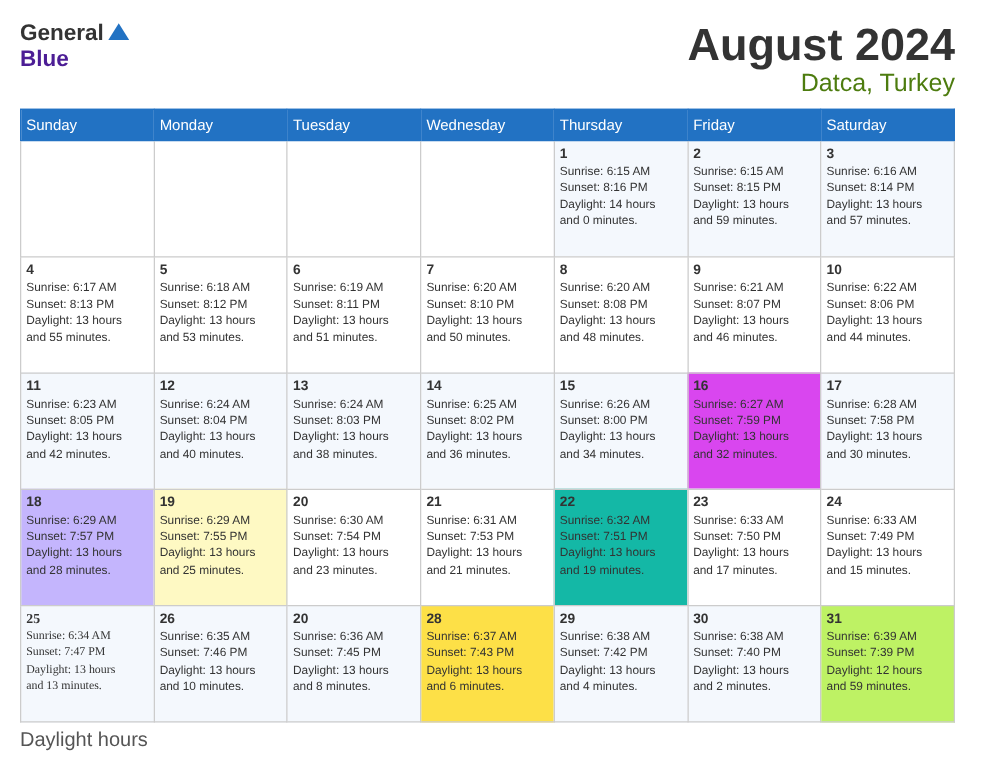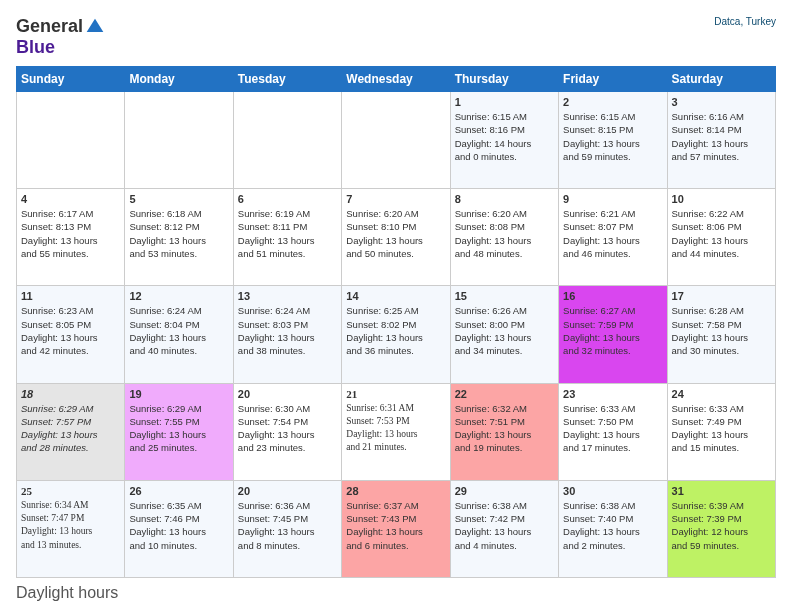--- a/index.html
+++ b/index.html
@@ -6,21 +6,21 @@
     body {
       font-family: Arial, sans-serif;
       background: #fff;
       width: 792px;
       height: 612px;
       overflow: hidden;
     }
     .page {
       width: 792px;
       height: 612px;
-      padding: 16px 16px 10px 16px;
+      padding: 16px 28px 10px 16px;
       display: flex;
       flex-direction: column;
     }
     .header {
       display: flex;
       justify-content: space-between;
       align-items: flex-start;
       margin-bottom: 8px;
     }
     .logo {
@@ -50,35 +50,35 @@
     .header-right {
       text-align: right;
     }
     .month-title {
       font-size: 36px;
       font-weight: bold;
       color: #333;
       line-height: 1.1;
     }
     .location {
-      font-size: 10px;
-      color: #0c4a6e;
+      font-size: 20px;
+      color: #4d7c0f;
     }
     .calendar {
       flex: 1;
       border: 1px solid #ccc;
       border-collapse: collapse;
       width: 100%;
       table-layout: fixed;
     }
     .calendar th {
       background: #2272c3;
       color: #fff;
       font-size: 12px;
-      font-weight: bold;
+      font-weight: normal;
       padding: 5px 4px;
       text-align: left;
       border: 1px solid #2272c3;
     }
     .calendar td {
       border: 1px solid #ccc;
       vertical-align: top;
       padding: 4px 4px;
       font-size: 9.5px;
       color: #333;
@@ -118,20 +118,21 @@
     <div class="logo">
       <div class="logo-text">
         <span class="logo-general">General</span>
         <svg class="logo-icon" viewBox="0 0 24 24" xmlns="http://www.w3.org/2000/svg">
           <polygon points="12,2 22,18 2,18" fill="#2272c3"></polygon>
         </svg>
       </div>
       <span class="logo-blue">Blue</span>
     </div>
     <div class="header-right">
+      <div class="month-title">August 2024</div>
       <div class="location">Datca, Turkey</div>
     </div>
   </div>
 
   <table class="calendar">
     <thead>
       <tr>
       <th>Sunday</th>
           <th>Monday</th>
           <th>Tuesday</th>
@@ -214,37 +215,37 @@
           <td style="background: #d946ef;">
             <span class="day-number">16</span>
             <div class="day-info">Sunrise: 6:27 AM<br>Sunset: 7:59 PM<br>Daylight: 13 hours<br>and 32 minutes.</div>
           </td>
           <td style="background: rgb(244, 248, 253);">
             <span class="day-number">17</span>
             <div class="day-info">Sunrise: 6:28 AM<br>Sunset: 7:58 PM<br>Daylight: 13 hours<br>and 30 minutes.</div>
           </td>
         </tr>
         <tr>
-          <td style="background: #e5e5e5; font-style: italic;">
+          <td style="background: #c4b5fd;">
             <span class="day-number">18</span>
             <div class="day-info">Sunrise: 6:29 AM<br>Sunset: 7:57 PM<br>Daylight: 13 hours<br>and 28 minutes.</div>
           </td>
-          <td style="background: #f0abfc;">
+          <td style="background: #fef9c3;">
             <span class="day-number">19</span>
             <div class="day-info">Sunrise: 6:29 AM<br>Sunset: 7:55 PM<br>Daylight: 13 hours<br>and 25 minutes.</div>
           </td>
           <td style="background: rgb(255, 255, 255);">
             <span class="day-number">20</span>
             <div class="day-info">Sunrise: 6:30 AM<br>Sunset: 7:54 PM<br>Daylight: 13 hours<br>and 23 minutes.</div>
           </td>
-          <td style="background: rgb(255, 255, 255); font-family: Liberation Serif, serif;">
+          <td style="background: rgb(255, 255, 255);">
             <span class="day-number">21</span>
             <div class="day-info">Sunrise: 6:31 AM<br>Sunset: 7:53 PM<br>Daylight: 13 hours<br>and 21 minutes.</div>
           </td>
-          <td style="background: #fca5a5;">
+          <td style="background: #14b8a6;">
             <span class="day-number">22</span>
             <div class="day-info">Sunrise: 6:32 AM<br>Sunset: 7:51 PM<br>Daylight: 13 hours<br>and 19 minutes.</div>
           </td>
           <td style="background: rgb(255, 255, 255);">
             <span class="day-number">23</span>
             <div class="day-info">Sunrise: 6:33 AM<br>Sunset: 7:50 PM<br>Daylight: 13 hours<br>and 17 minutes.</div>
           </td>
           <td style="background: rgb(255, 255, 255);">
             <span class="day-number">24</span>
             <div class="day-info">Sunrise: 6:33 AM<br>Sunset: 7:49 PM<br>Daylight: 13 hours<br>and 15 minutes.</div>
@@ -256,21 +257,21 @@
             <div class="day-info">Sunrise: 6:34 AM<br>Sunset: 7:47 PM<br>Daylight: 13 hours<br>and 13 minutes.</div>
           </td>
           <td style="background: rgb(244, 248, 253);">
             <span class="day-number">26</span>
             <div class="day-info">Sunrise: 6:35 AM<br>Sunset: 7:46 PM<br>Daylight: 13 hours<br>and 10 minutes.</div>
           </td>
           <td style="background: rgb(244, 248, 253);">
             <span class="day-number">20</span>
             <div class="day-info">Sunrise: 6:36 AM<br>Sunset: 7:45 PM<br>Daylight: 13 hours<br>and 8 minutes.</div>
           </td>
-          <td style="background: #fca5a5;">
+          <td style="background: #fde047;">
             <span class="day-number">28</span>
             <div class="day-info">Sunrise: 6:37 AM<br>Sunset: 7:43 PM<br>Daylight: 13 hours<br>and 6 minutes.</div>
           </td>
           <td style="background: rgb(244, 248, 253);">
             <span class="day-number">29</span>
             <div class="day-info">Sunrise: 6:38 AM<br>Sunset: 7:42 PM<br>Daylight: 13 hours<br>and 4 minutes.</div>
           </td>
           <td style="background: rgb(244, 248, 253);">
             <span class="day-number">30</span>
             <div class="day-info">Sunrise: 6:38 AM<br>Sunset: 7:40 PM<br>Daylight: 13 hours<br>and 2 minutes.</div>

